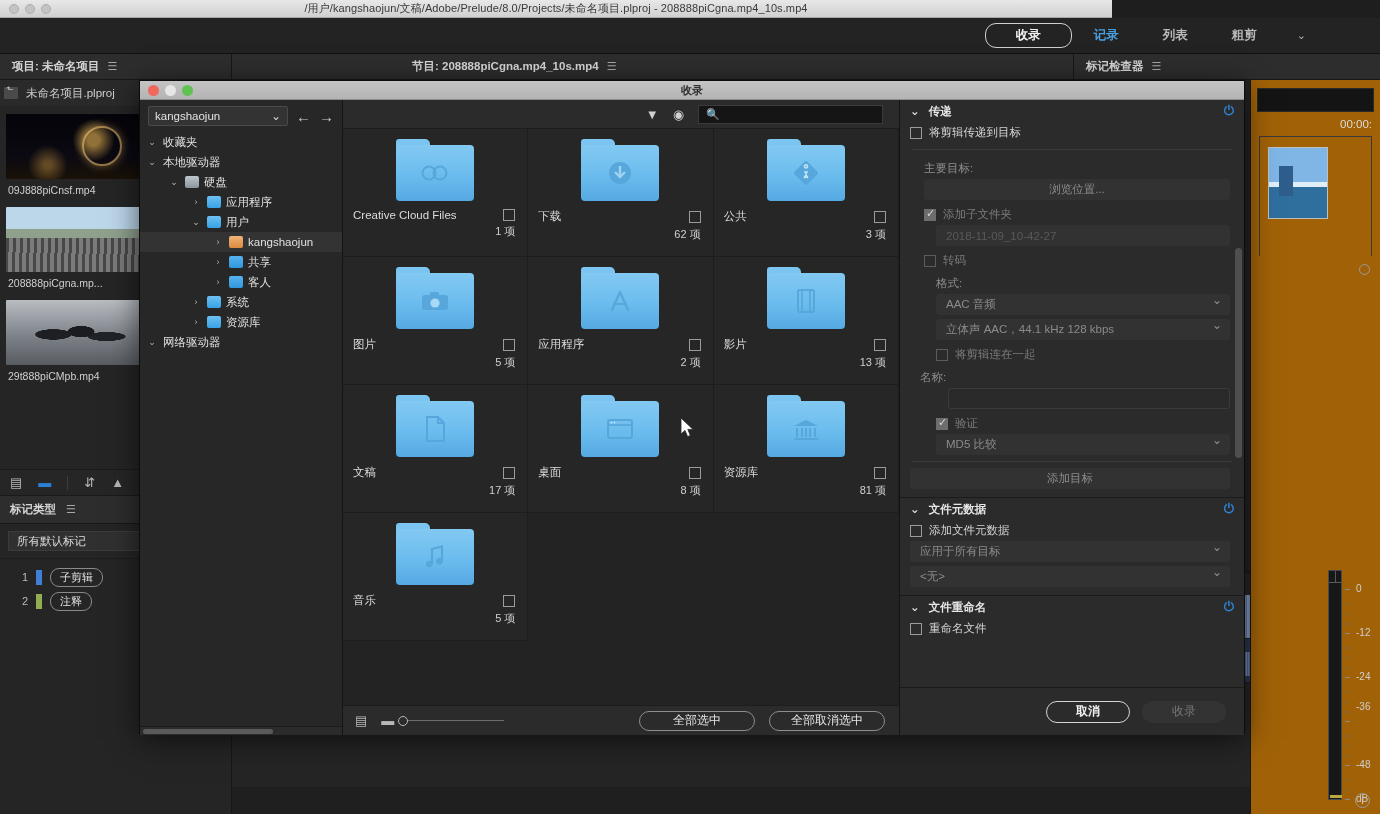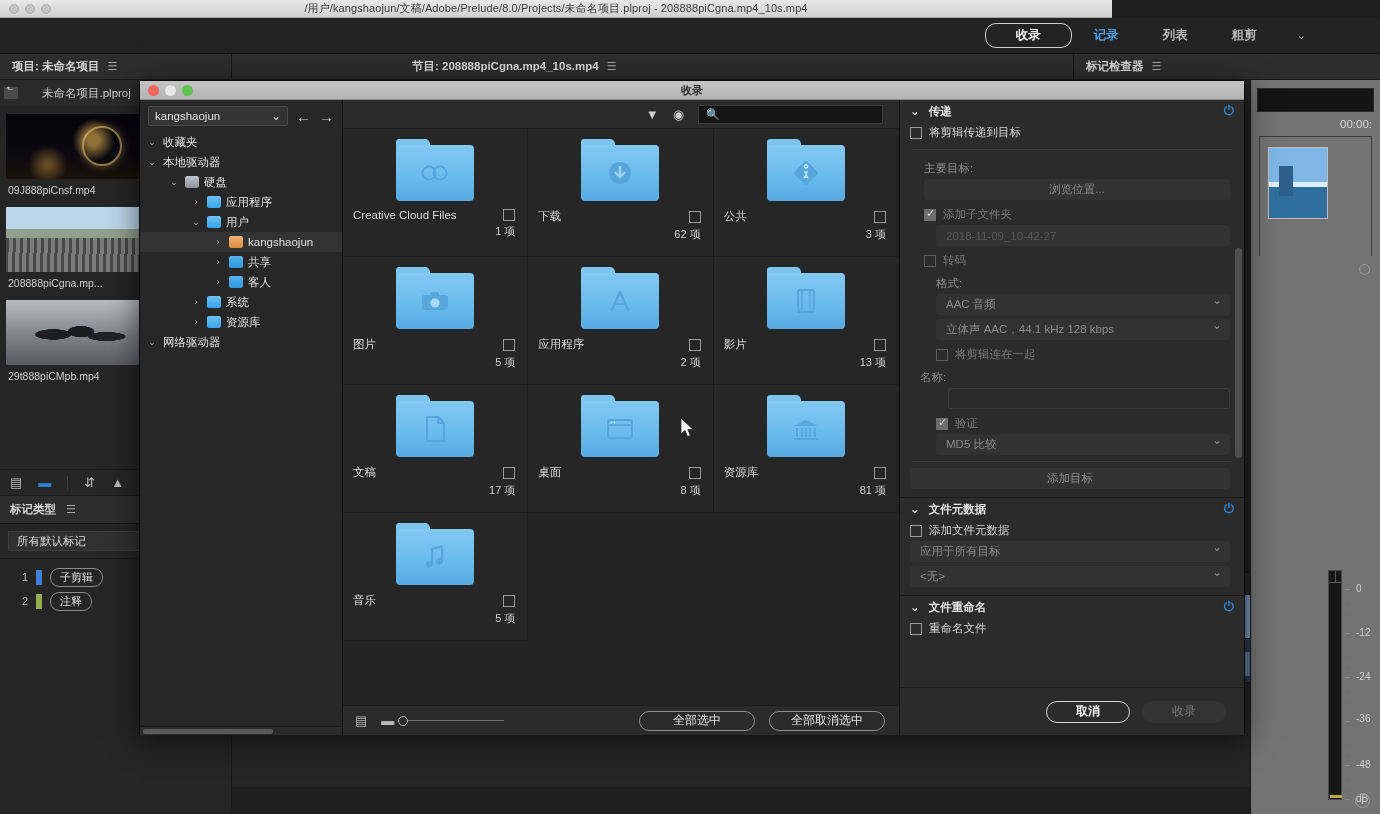--- a/index.html
+++ b/index.html
@@ -53,21 +53,21 @@
     padding-left:12px; gap:8px;
   }
   .ph .hamb { font-size:11px; color:#a8a8a8; font-weight:normal;}
 
   
   .left-panel {
     position:absolute; left:0; top:80px; width:232px; height:734px;
     background:#252525; border-right:1px solid #171717;
   }
   .proj-file-row {
-    display:flex; align-items:center; gap:24px;
+    display:flex; align-items:center; gap:8px;
     height:26px; padding-left:4px; font-size:11.5px; color:#cfcfcf;
     background:#2a2a2a;
   }
   .proj-icon {
     width:14px;height:12px;background:#4a4a4a;border-radius:1px;
     position:relative; flex:none;
   }
   .proj-icon:after{
     content:"⬑"; position:absolute; left:2px; top:-3px; font-size:9px; color:#bdbdbd;
   }
@@ -136,21 +136,21 @@
      background:repeating-linear-gradient(90deg,#8da4cc 0 1px, #7e96c1 1px 2px, #6a82ae 2px 3px, #92a9d0 3px 4px);
      opacity:.85; }
   .wave-b { position:absolute; inset:0; background:#2b3650;}
   .wave-b:after { content:""; position:absolute; left:0; right:0; bottom:6px; height:24px;
      background:repeating-linear-gradient(90deg,#6e86b4 0 1px, #5a719c 1px 2px, #7f97c4 2px 3px, #536a94 3px 4px);
      opacity:.9; }
   .tl-bottom { height:26px; display:flex; align-items:center; padding-left:14px;}
   .circle-btn { width:11px;height:11px;border-radius:50%;border:1px solid #9a9a9a;}
 
   
-  .right-col { position:absolute; left:1250px; top:80px; width:130px; height:734px; background:#737373;
+  .right-col { position:absolute; left:1250px; top:80px; width:130px; height:734px; background:#a16207;
      border-left:1px solid #171717;}
   .rc-box { margin:8px 6px 0 6px; height:24px; background:#141414; border:1px solid #2a2a2a;}
   .rc-time { text-align:right; padding:6px 8px 0 0; font-size:11.5px; color:#dcdcdc;}
   .rc-thumb { margin:10px 8px 0 8px; width:60px; height:72px; border:1px solid #bfbfbf;
       background:linear-gradient(#7fb6e6 0 48%, #dfeef8 48% 56%, #2f6f9e 56% 100%); position:relative;}
   .rc-thumb:after{content:"";position:absolute;left:18%;top:26%;width:14px;height:30px;background:#2e5f8c;}
   .rc-circle { margin:8px 10px 0 0; display:flex; justify-content:flex-end;}
 
   .meter { position:absolute; left:1328px; top:570px; width:14px; height:230px;
      background:#171717; border:1px solid #4a4a4a;}
@@ -351,21 +351,21 @@
       <span class="ms-lab" style="top:62px">-12</span>
     <span class="ms-dot" style="top:82px"></span>
       <span class="ms-dot" style="top:92px"></span>
       <span class="ms-dot" style="top:102px"></span>
     <span class="ms-tick" style="top:112px"></span>
       <span class="ms-lab" style="top:106px">-24</span>
     <span class="ms-dot" style="top:126px"></span>
       <span class="ms-dot" style="top:136px"></span>
       <span class="ms-dot" style="top:146px"></span>
     <span class="ms-tick" style="top:156px"></span>
-      <span class="ms-lab" style="top:148px">-36</span>
+      <span class="ms-lab" style="top:136px">-36</span>
     <span class="ms-dot" style="top:170px"></span>
       <span class="ms-dot" style="top:180px"></span>
       <span class="ms-dot" style="top:190px"></span>
     <span class="ms-tick" style="top:200px"></span>
       <span class="ms-lab" style="top:194px">-48</span>
     <span class="ms-dot" style="top:214px"></span>
       <span class="ms-dot" style="top:224px"></span>
     <span class="ms-tick" style="top:234px"></span>
       <span class="ms-lab" style="top:228px">dB</span>
   </div>

